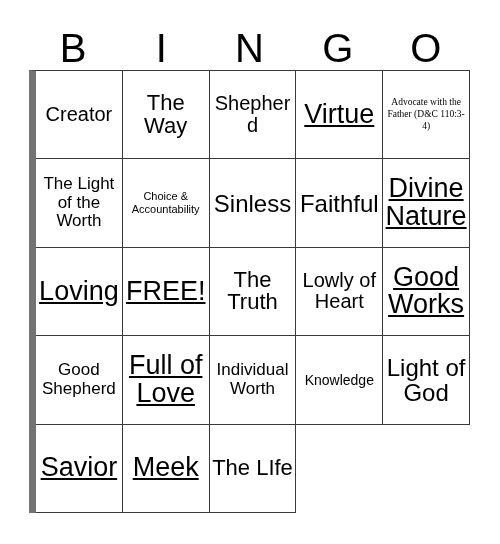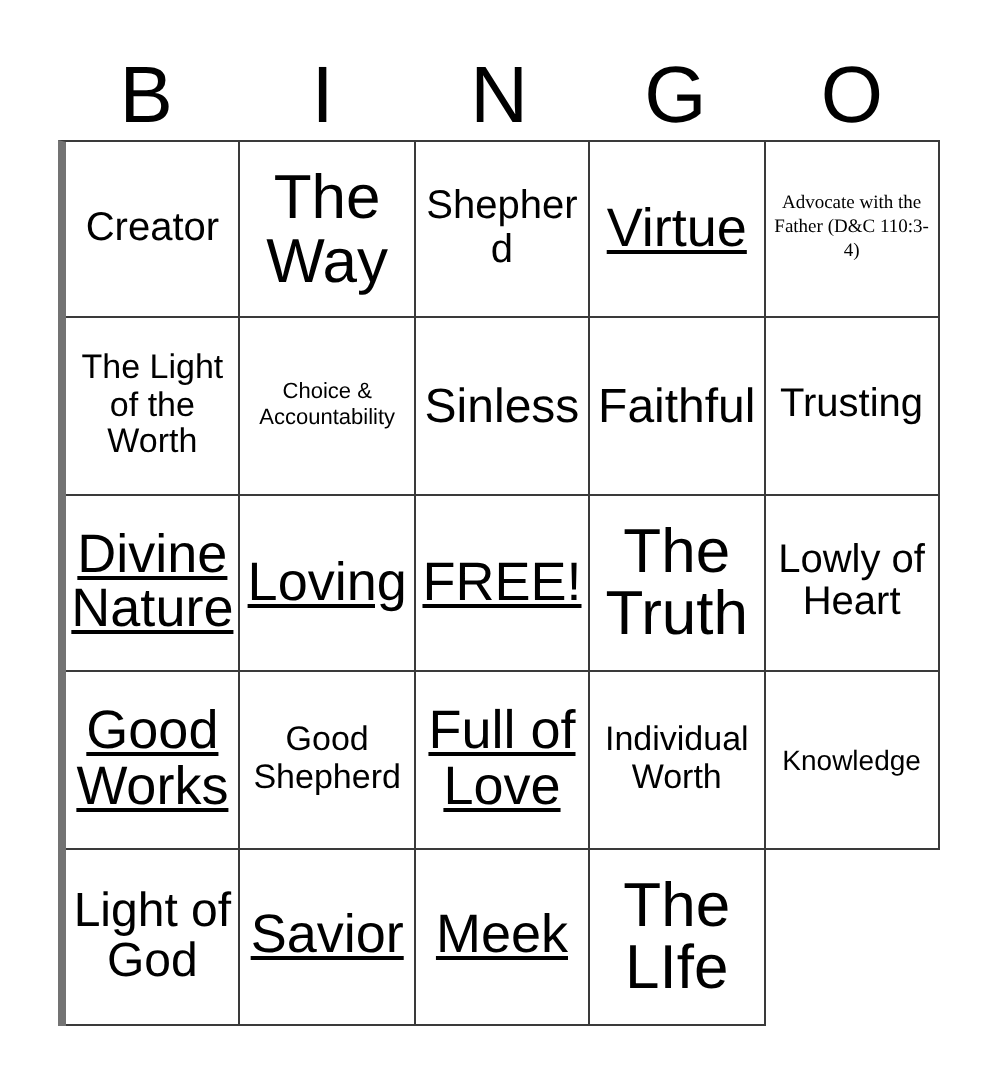--- a/index.html
+++ b/index.html
@@ -41,21 +41,21 @@
   }
   
   #grid {
     position: absolute;
     left: 29px;
     top: 70px;
     width: 441px;
     height: 443px;
     box-sizing: border-box;
     border-top: 1px solid #3a3a3a;
-    border-left: 4px solid #737373;
+    border-left: 7px solid #737373;
     display: grid;
     grid-template-columns: repeat(5, 1fr);
     grid-template-rows: repeat(5, 1fr);
     background: #ffffff;
   }
   .cell {
     box-sizing: border-box;
     border-right: 1px solid #3a3a3a;
     border-bottom: 1px solid #3a3a3a;
     display: flex;
@@ -67,21 +67,21 @@
     background: #ffffff;
   }
   .cell-text {
     display: block;
     width: 100%;
     line-height: 1.04;
     color: #000000;
     word-wrap: break-word;
   }
   
-  .s-xxl .cell-text { font-size: 31px; line-height: 1.02; }
+  .s-xxl .cell-text { font-size: 22px; line-height: 1.02; }
   .s-xl  .cell-text { font-size: 27px; line-height: 1.03; text-decoration: underline; }
   .s-lg  .cell-text { font-size: 24px; line-height: 1.05; }
   .s-md  .cell-text { font-size: 20px; line-height: 1.08; }
   .s-sm  .cell-text { font-size: 17px; line-height: 1.1; }
   .s-xs  .cell-text { font-size: 14px; line-height: 1.15; }
   .s-xxs .cell-text { font-size: 11px; line-height: 1.2; }
   .s-tiny .cell-text { font-size: 9.5px; line-height: 1.25; font-family: Liberation Serif, serif; }
 </style>
 </head>
 <body>
@@ -117,23 +117,20 @@
         <span class="cell-text">The Light of the Worth</span>
       </div>
     <div class="cell s-xxs">
         <span class="cell-text">Choice &amp; Accountability</span>
       </div>
     <div class="cell s-lg">
         <span class="cell-text">Sinless</span>
       </div>
     <div class="cell s-lg">
         <span class="cell-text">Faithful</span>
-      </div>
-    <div class="cell s-md">
-        <span class="cell-text">Trusting</span>
       </div>
 
     <div class="cell s-xl">
         <span class="cell-text">Divine Nature</span>
       </div>
     <div class="cell s-xl">
         <span class="cell-text">Loving</span>
       </div>
     <div class="cell s-xl">
         <span class="cell-text">FREE!</span>

